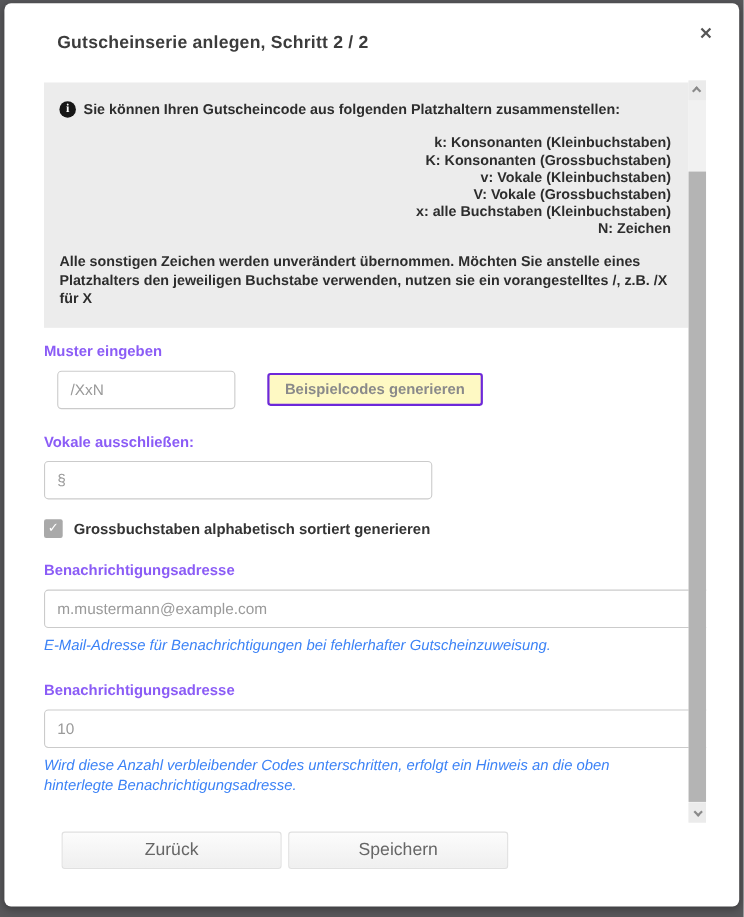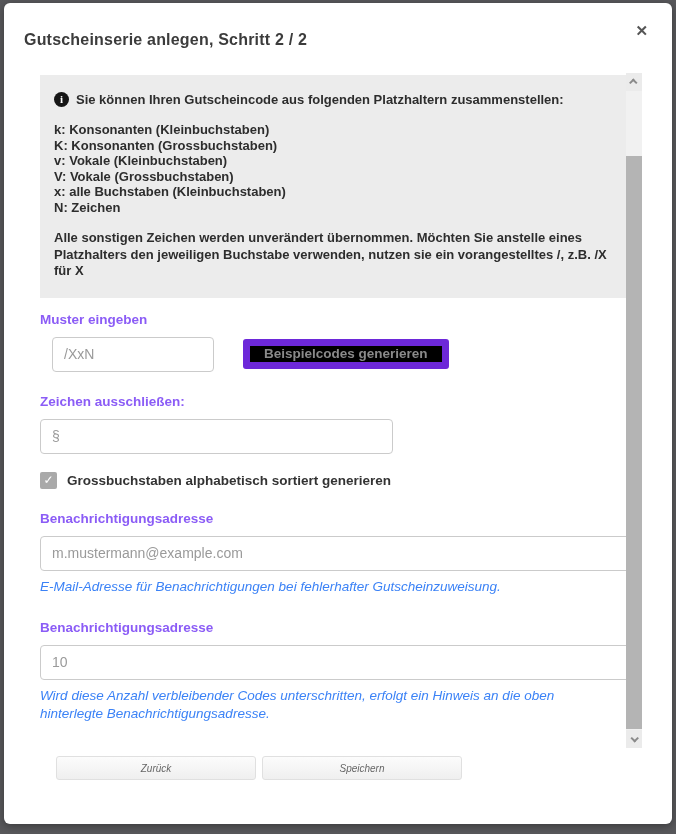--- a/index.html
+++ b/index.html
@@ -14,21 +14,21 @@
     position: absolute;
     left: 4px; top: 3px; right: 4px; bottom: 10px;
     background: #ffffff;
     border-radius: 6px;
     box-shadow: 0 2px 8px rgba(0,0,0,0.35);
   }
   
   .modal-header {
     position: relative;
     height: 70px;
-    padding: 28px 30px 0 20px;
+    padding: 28px 30px 0 48px;
   }
   .modal-title {
     font-size: 16px;
     font-weight: bold;
     color: #3c3c3c;
     letter-spacing: 0.2px;
   }
   .close-btn {
     position: absolute;
     top: 16px; right: 20px;
@@ -68,21 +68,21 @@
     width: 15px; height: 15px;
     background: #161616;
     color: #ffffff;
     border-radius: 50%;
     font-size: 11px;
     font-weight: bold;
     text-align: center;
     line-height: 15px;
     font-family: "Liberation Serif", serif;
   }
-  .info-list div { line-height: 15.5px; }
+  .info-list div { line-height: 15.5px; text-align: right; }
   .info-note { margin-top: 15px; line-height: 16.5px; width: 560px; }
   
   .field-label {
     font-size: 13.5px;
     font-weight: bold;
     color: #8b5cf6;
     margin: 0 0 10px 0;
   }
   .text-input {
     display: block;
@@ -99,22 +99,22 @@
   .text-input::placeholder { color: #9a9a9a; opacity: 1; }
   .row { display: flex; align-items: flex-start; margin-bottom: 22px; margin-left: 12px; }
   .input-pattern { width: 162px; }
   .input-exclude { width: 353px; margin-bottom: 18px; }
   .input-wide { width: 667px; margin-bottom: 0; }
   .gen-btn {
     margin-left: 29px;
     margin-top: 2px;
     height: 30px;
     padding: 0 14px;
-    background: #000000;
-    border: 7px solid #6d28d9;
+    background: #fef9c3;
+    border: 2px solid #6d28d9;
     border-radius: 3px;
     font-family: "Liberation Sans", sans-serif;
     font-size: 13.5px;
     font-weight: bold;
     color: #8a8a8a;
     cursor: pointer;
   }
   .checkbox-row {
     display: flex;
     align-items: center;
@@ -177,29 +177,28 @@
   }
   
   .modal-footer {
     display: flex;
     gap: 6px;
     margin: 8px 0 0 36px;
     padding-left: 16px;
   }
   .footer-btn {
     width: 200px;
-    height: 24px;
+    height: 34px;
     background: linear-gradient(#fcfcfc, #efefef);
     border: 1px solid #e0e0e0;
     border-radius: 3px;
     font-family: "Liberation Sans", sans-serif;
-    font-size: 10px;
+    font-size: 16px;
     color: #666;
     cursor: pointer;
-    font-style: italic;
   }
 </style>
 </head>
 <body>
 
 <div class="modal">
 
   <div class="modal-header">
     <span class="modal-title">Gutscheinserie anlegen, Schritt 2 / 2</span>
     <span class="close-btn">✕</span>
@@ -223,21 +222,21 @@
         </div>
         <div class="info-note">Alle sonstigen Zeichen werden unverändert übernommen. Möchten Sie anstelle eines Platzhalters den jeweiligen Buchstabe verwenden, nutzen sie ein vorangestelltes /, z.B. /X für X</div>
       </div>
 
       <div class="field-label">Muster eingeben</div>
       <div class="row">
         <input class="text-input input-pattern" type="text" placeholder="/XxN" style="">
         <button class="gen-btn">Beispielcodes generieren</button>
       </div>
 
-      <div class="field-label">Zeichen ausschließen:</div>
+      <div class="field-label">Vokale ausschließen:</div>
       <input class="text-input input-exclude" type="text" placeholder="§" style="">
 
       <div class="checkbox-row">
         <span class="checkbox">✓</span>
         <span class="checkbox-label">Grossbuchstaben alphabetisch sortiert generieren</span>
       </div>
 
       <div class="field-label">Benachrichtigungsadresse</div>
       <input class="text-input input-wide" type="text" placeholder="m.mustermann@example.com" style="">
       <div class="help-text">E-Mail-Adresse für Benachrichtigungen bei fehlerhafter Gutscheinzuweisung.</div>

